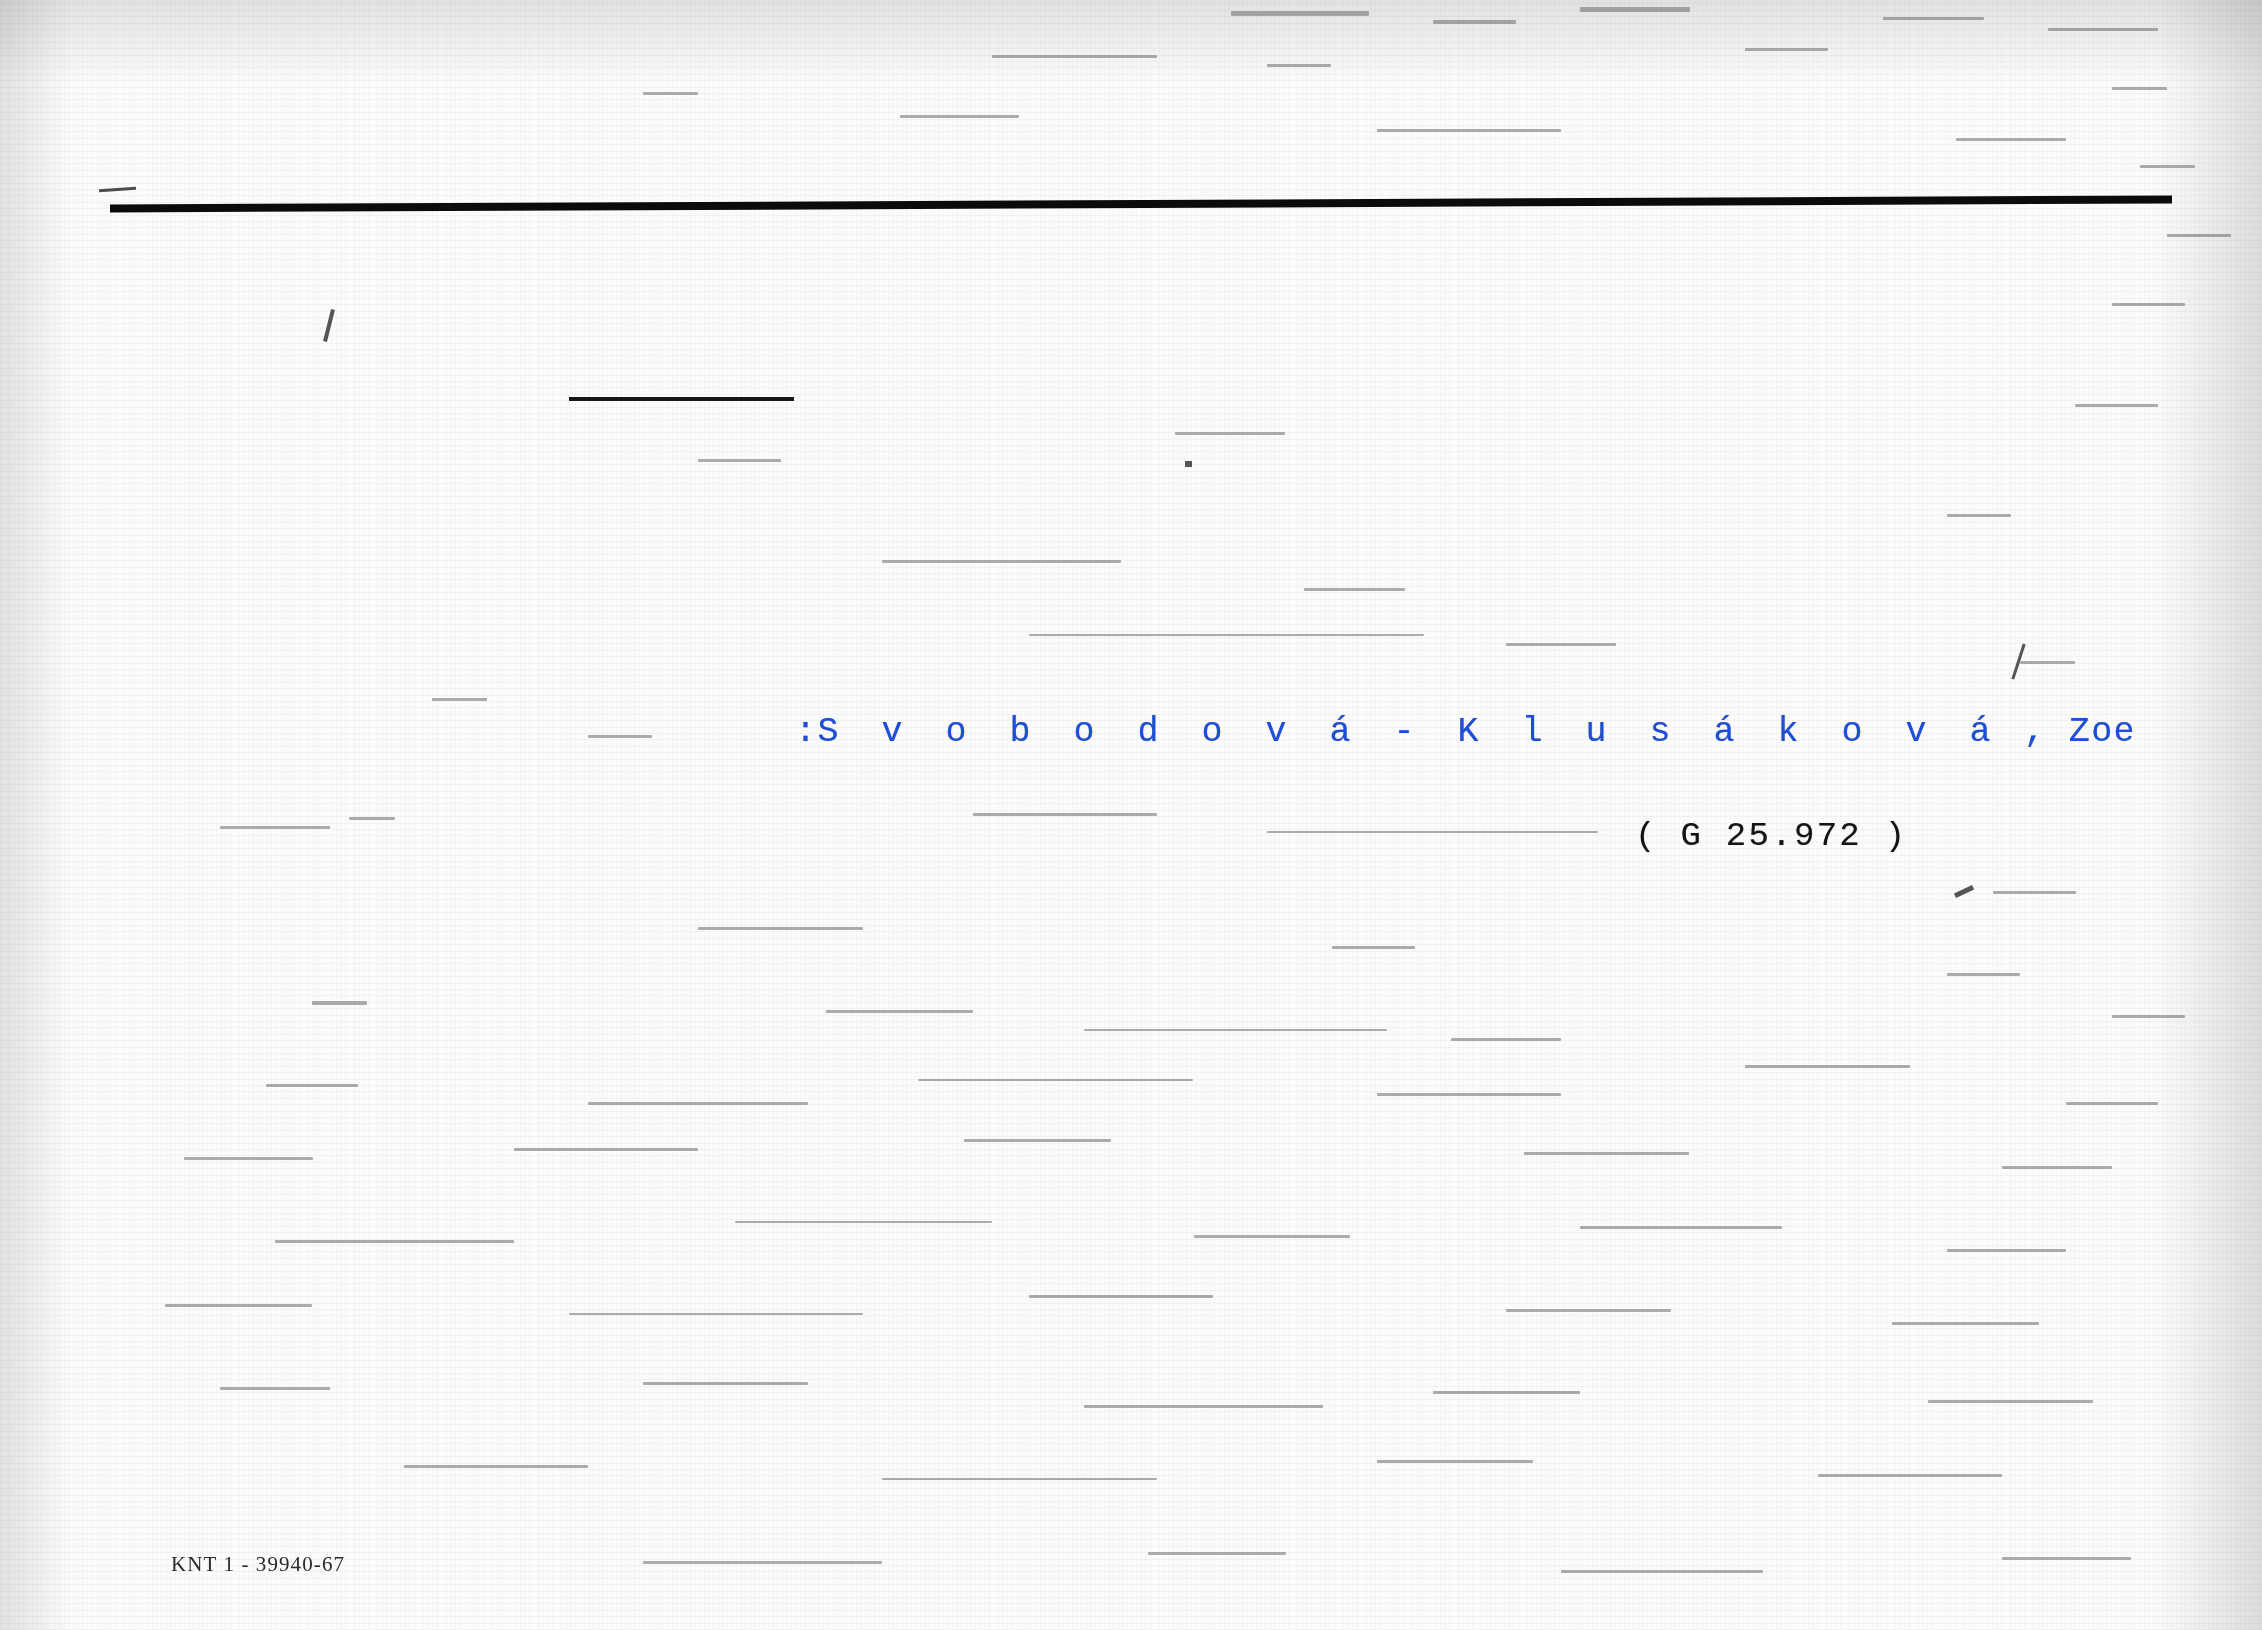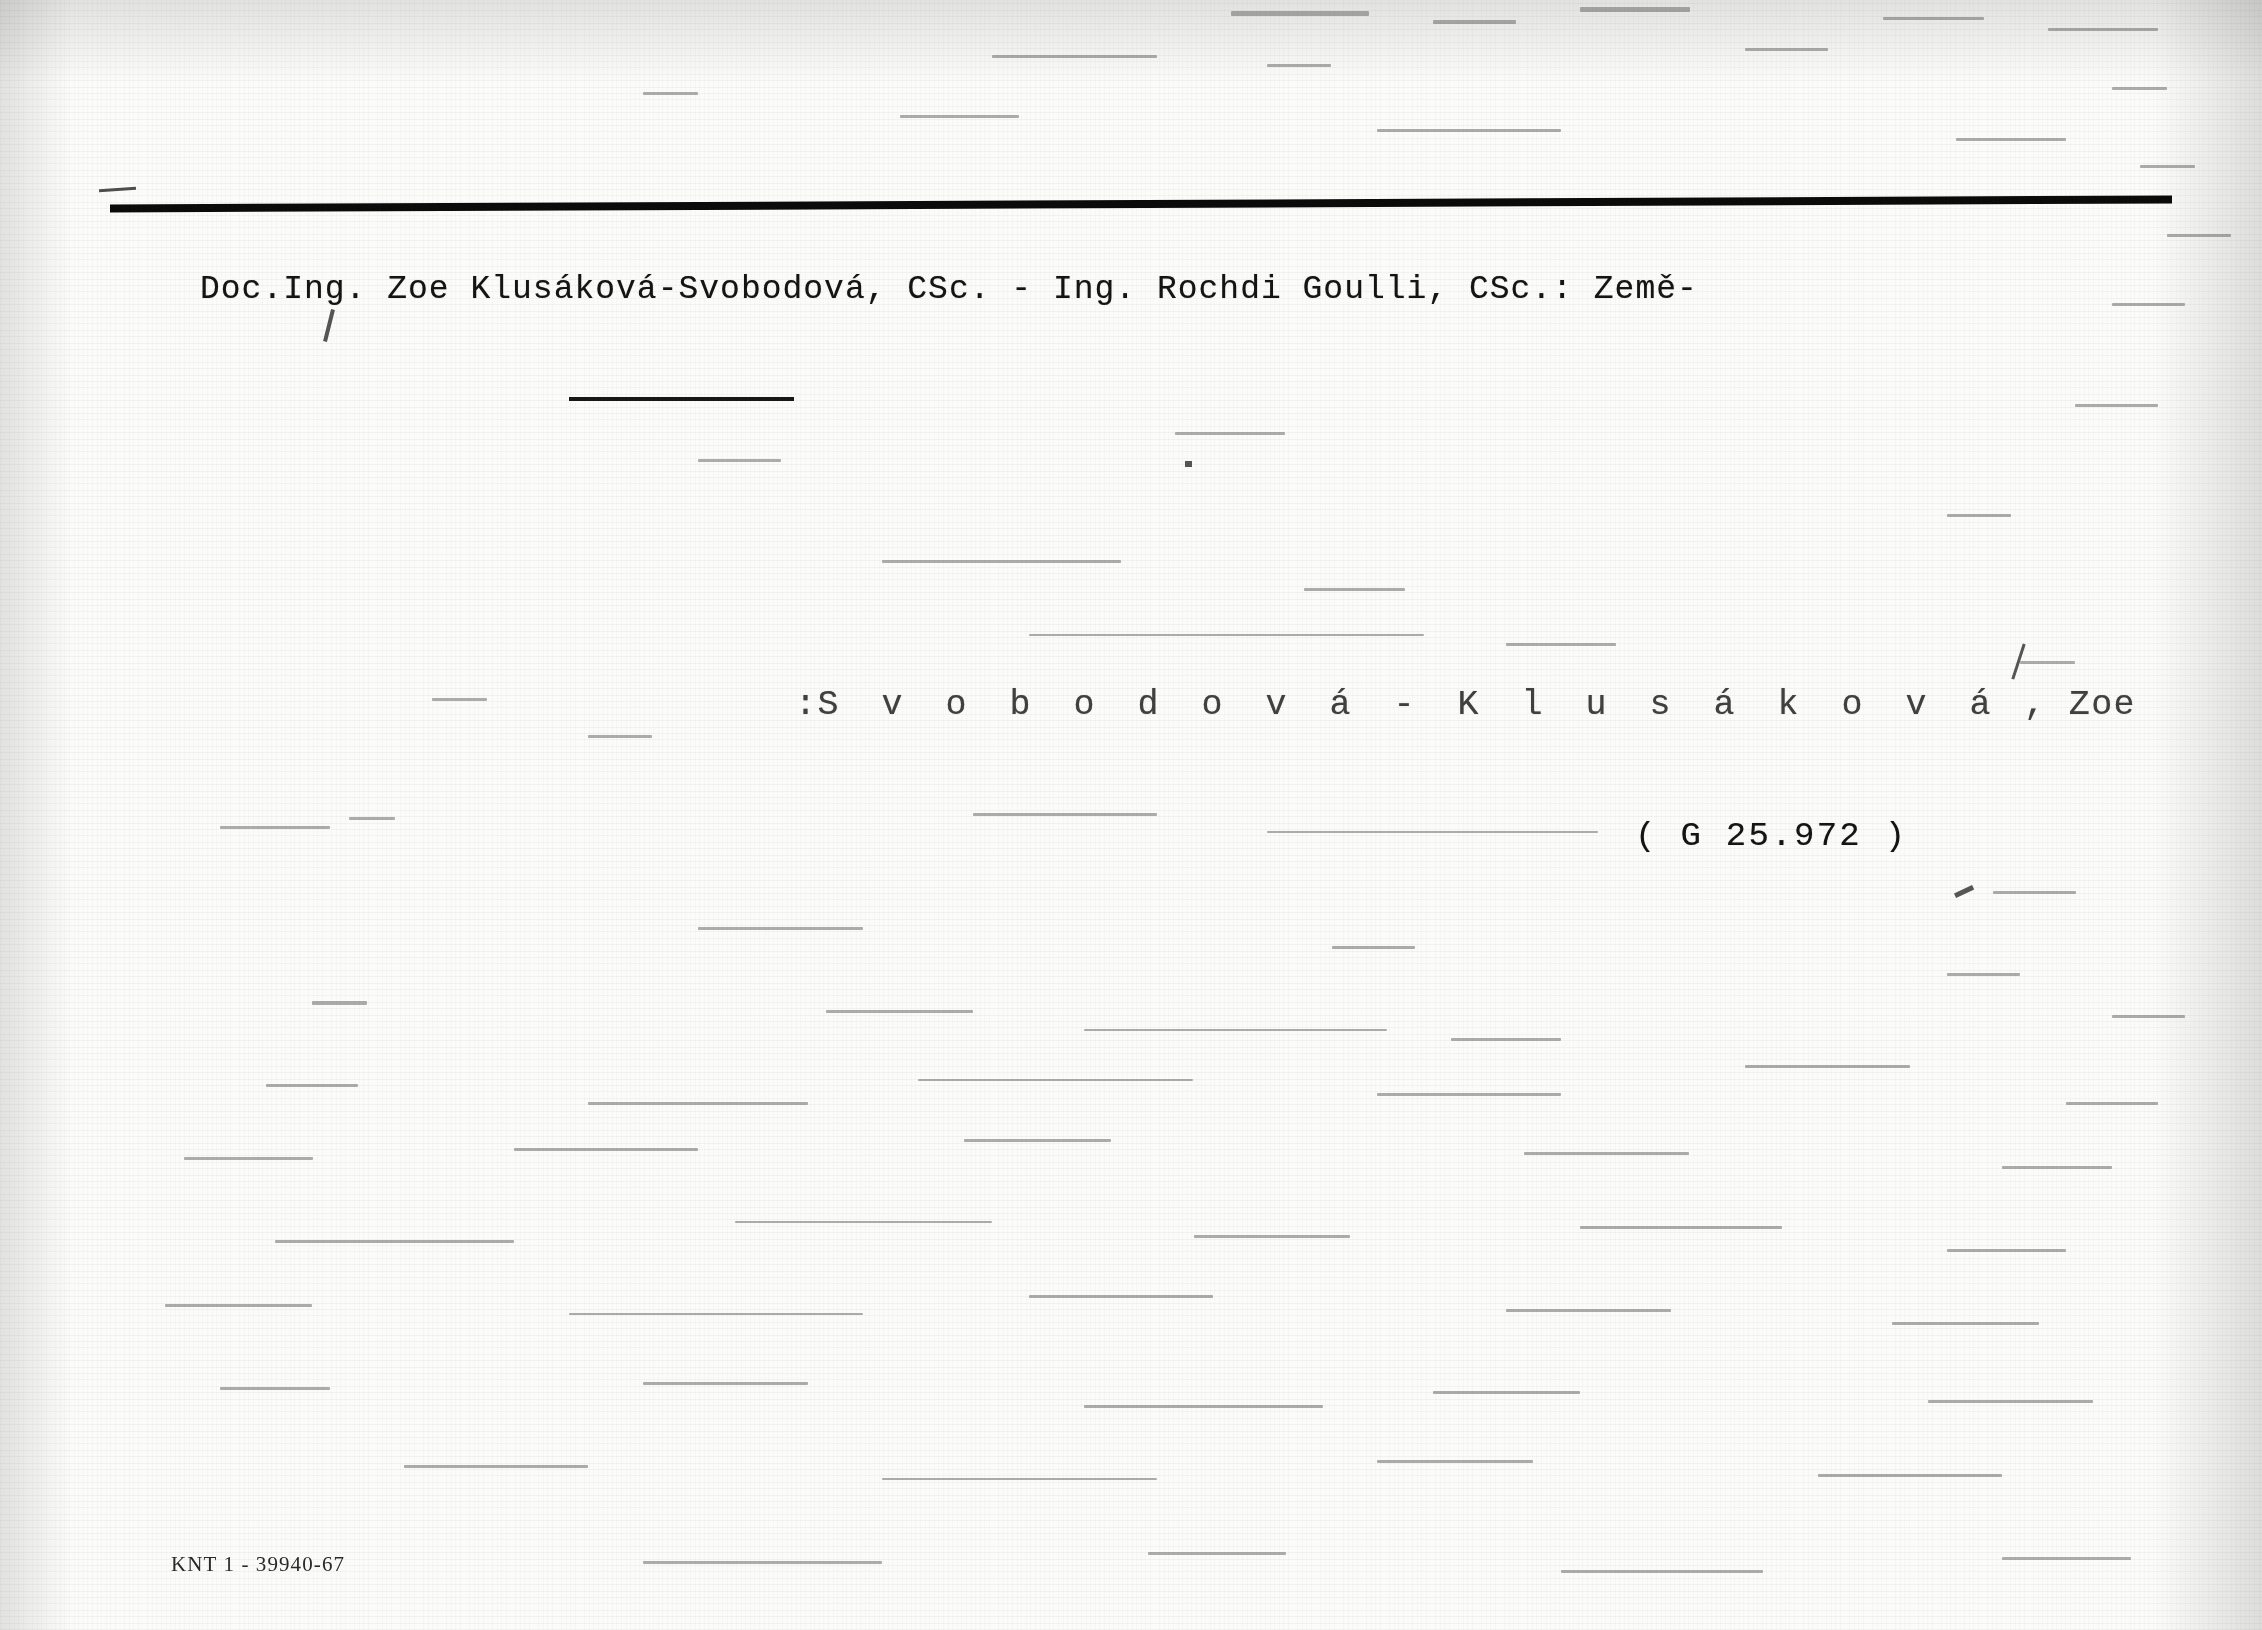--- a/index.html
+++ b/index.html
@@ -118,25 +118,25 @@
   }
 
   .sup {
     font-size: 20px;
     vertical-align: super;
   }
 
   .ref-line {
     position: absolute;
     left: 795px;
-    top: 685px;
+    top: 712px;
     font-size: 35px;
     letter-spacing: 11px;
     white-space: pre;
-    color: #404040;
+    color: #1d4ed8;
     text-shadow: 0 0 0.9px rgba(0,0,0,.35);
   }
   .ref-line .plain {
     letter-spacing: 1.4px;
   }
 
   .callnum {
     position: absolute;
     left: 1635px;
     top: 817px;
@@ -249,21 +249,20 @@
     <span style="left:643px;top:1561px;width:239px;height:2.8px;"></span>
     <span style="left:1148px;top:1552px;width:138px;height:2.8px;"></span>
     <span style="left:1561px;top:1570px;width:202px;height:2.8px;"></span>
     <span style="left:2002px;top:1557px;width:129px;height:2.8px;"></span>
   </div>
 
 
   <div class="rule-ghost"></div>
   <div class="rule"></div>
 
-  <div class="body-line l1">Doc.Ing. Zoe Klusáková-Svobodová, CSc. - Ing. Rochdi Goulli, CSc.: Země-</div>
   <div class="underline-beneluxu"></div>
 
   <div class="ref-line"><span class="plain">:</span><span>S v o b o d o v á - K l u s á k o v á</span><span class="plain"> , </span><span class="plain">Zoe</span></div>
 
   <div class="callnum">( G 25.972 )</div>
 
   <div class="footer">KNT 1 - 39940-67</div>
 
   <div class="speck" style="left:327px;top:309px;width:3.7px;height:33px;transform:rotate(14deg);"></div>
   <div class="speck" style="left:2017px;top:643px;width:2.8px;height:37px;transform:rotate(18deg);"></div>

